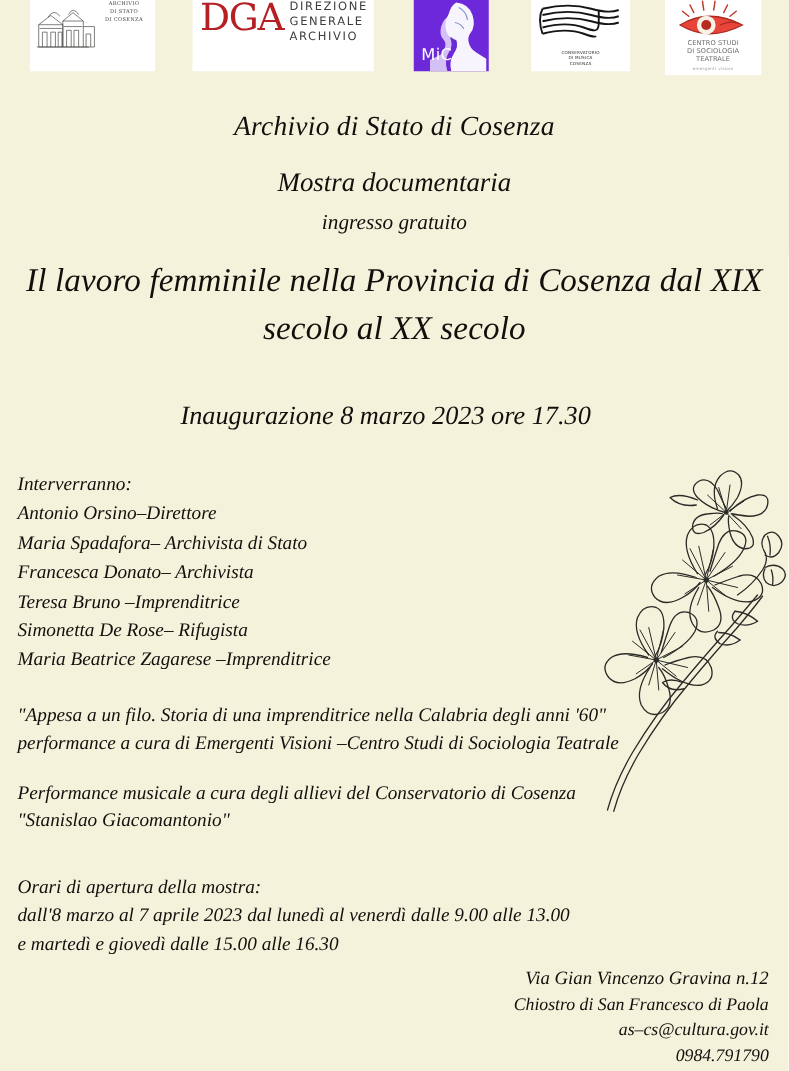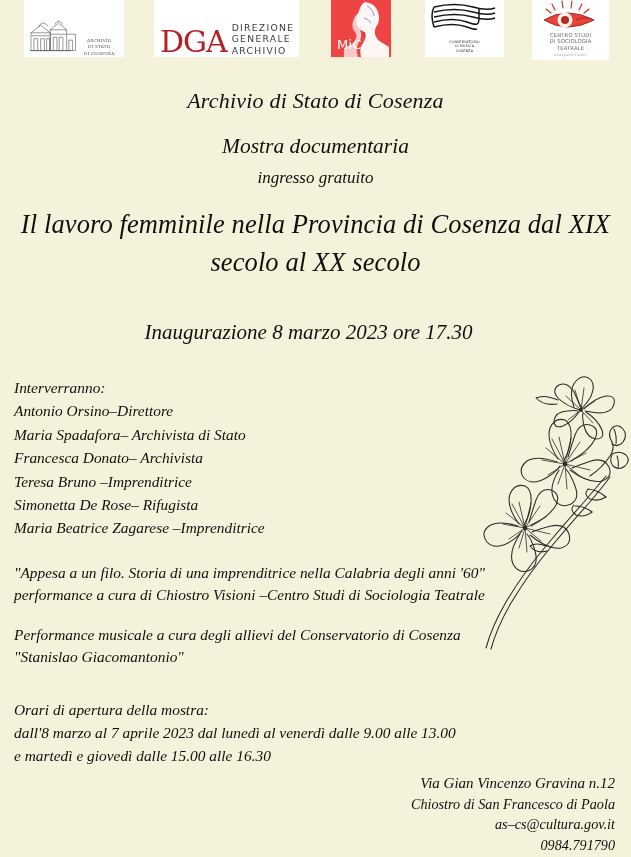--- a/index.html
+++ b/index.html
@@ -30,25 +30,25 @@
     position: absolute;
     background: #ffffff;
     box-sizing: border-box;
     display: flex;
     align-items: center;
     justify-content: center;
     overflow: hidden;
   }
   .logo-1 { left: 24px;  top: 0px;  width: 100px; height: 57px; }
   .logo-2 { left: 154px; top: 0px;  width: 145px; height: 57px; }
-  .logo-3 { left: 331px; top: 0px;  width: 60px;  height: 57px; background:#ef4444; }
+  .logo-3 { left: 331px; top: 0px;  width: 60px;  height: 57px; background:#6d28d9; }
   .logo-4 { left: 425px; top: 0px;  width: 79px;  height: 57px; }
   .logo-5 { left: 532px; top: 0px;  width: 77px;  height: 60px; }
 
-  .logo-inner { display:flex; align-items:flex-end; width:100%; height:100%; }
+  .logo-inner { display:flex; align-items:flex-start; width:100%; height:100%; }
 
   
   .l1-sketch { width: 52px; height: 44px; margin-left: 4px; flex: none; }
   .l1-text {
     font-family: "DejaVu Serif", "Liberation Serif", serif;
     font-size: 4.1px;
     line-height: 1.55;
     letter-spacing: .25px;
     color: #4a4a48;
     margin-left: 4px;
@@ -391,21 +391,21 @@
     <div>Antonio Orsino–Direttore</div>
     <div>Maria Spadafora– Archivista di Stato</div>
     <div>Francesca Donato– Archivista</div>
     <div>Teresa Bruno –Imprenditrice</div>
     <div>Simonetta De Rose– Rifugista</div>
     <div>Maria Beatrice Zagarese –Imprenditrice</div>
   </div>
 
   <div class="body-block perf calli">
     <div>"Appesa a un filo. Storia di una imprenditrice nella Calabria degli anni '60"</div>
-    <div>performance a cura di Chiostro Visioni –Centro Studi di Sociologia Teatrale</div>
+    <div>performance a cura di Emergenti Visioni –Centro Studi di Sociologia Teatrale</div>
     <div class="gap"></div>
     <div>Performance musicale a cura degli allievi del Conservatorio di Cosenza</div>
     <div>"Stanislao Giacomantonio"</div>
   </div>
 
   <div class="body-block hours calli">
     <div>Orari di apertura della mostra:</div>
     <div>dall'8 marzo al 7 aprile 2023  dal lunedì al venerdì dalle 9.00 alle 13.00</div>
     <div>e martedì e giovedì dalle 15.00 alle 16.30</div>
   </div>

